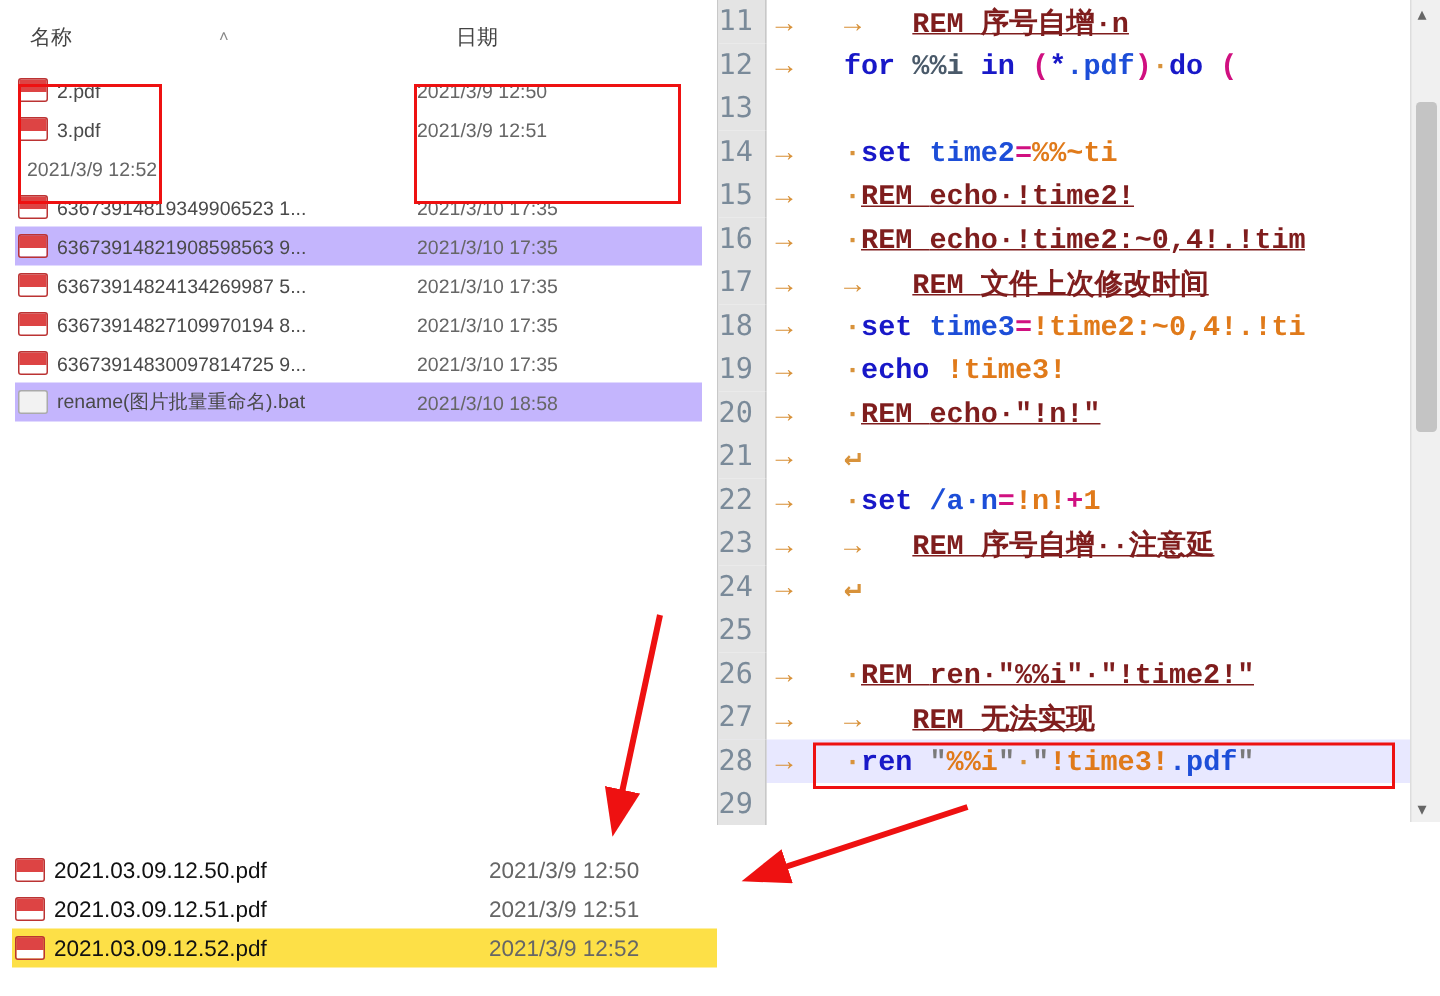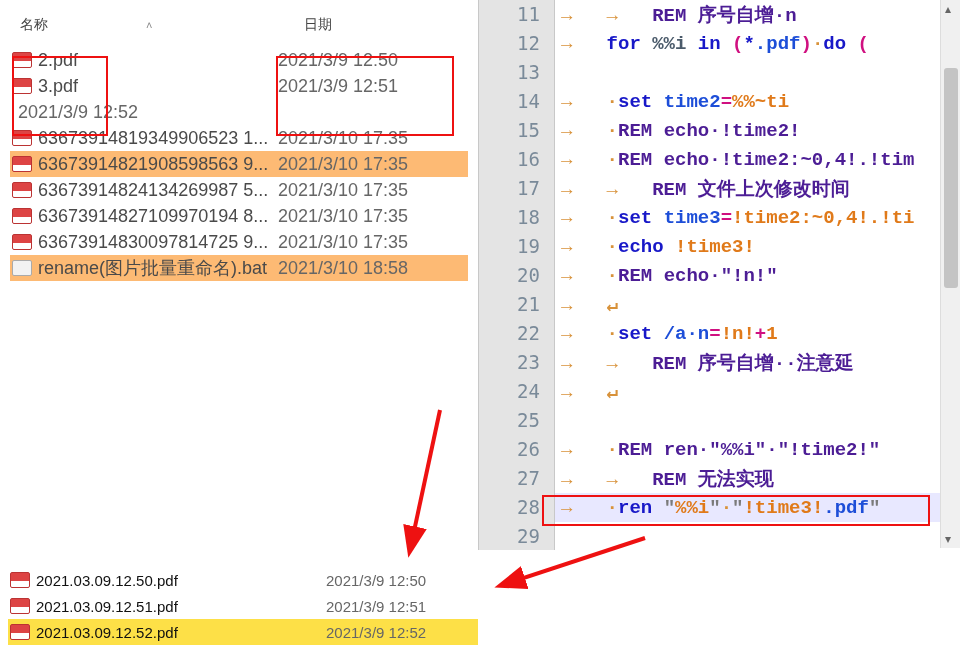--- a/index.html
+++ b/index.html
@@ -40,26 +40,26 @@
     color: #888;
   }
   .col-date-header {
     flex: 1;
     padding-left: 8px;
   }
   .file-list {}
   .file-row {
     display: flex;
     align-items: center;
-    font-size: 18px;
+    font-size: 13px;
     color: #4a4a4a;
     height: 26px;
   }
   .file-row.selected {
-    background: #fdba74;
+    background: #c4b5fd;
   }
   .col-name {
     display: flex;
     align-items: center;
     width: 260px;
   }
   .col-date {
     flex: 1;
     padding-left: 8px;
     color: #666;
@@ -136,36 +136,36 @@
     height: 29px;
     font-family: Consolas, 'Courier New', monospace;
     font-size: 19px;
     font-weight: bold;
     white-space: pre;
   }
   .code-line.current {
     background: #e8e8ff;
   }
   .gutter {
-    width: 76px;
+    width: 32px;
     text-align: right;
     padding-right: 14px;
     color: #7a8a99;
     background: #e4e4e4;
     border-right: 1px solid #c8c8c8;
     font-weight: normal;
     font-family: Consolas, monospace;
     height: 100%;
     line-height: 29px;
     flex-shrink: 0;
   }
   .codecell { padding-left: 6px; overflow: hidden; }
   .ws { color: #d8923a; }
   .kw { color: #1818c8; }
-  .cm { color: #4c1d95; }
+  .cm { color: #7f1d1d; text-decoration: underline; }
   .str { color: #7a7a7a; }
   .num { color: #e07a1a; }
   .var { color: #4a5a6a; }
   .op { color: #d01080; }
   .plain { color: #1d4ed8; }
   .code-red-box {
     position: absolute;
     left: 63px;
     top: 495px;
     width: 388px;

